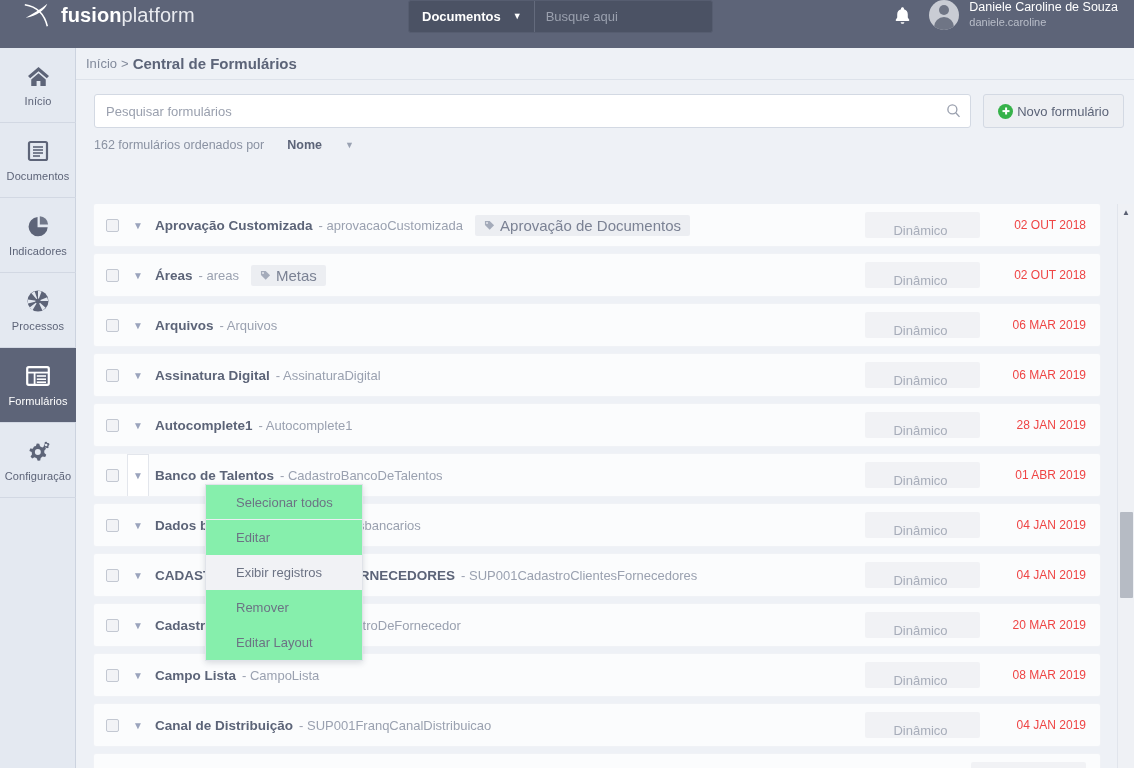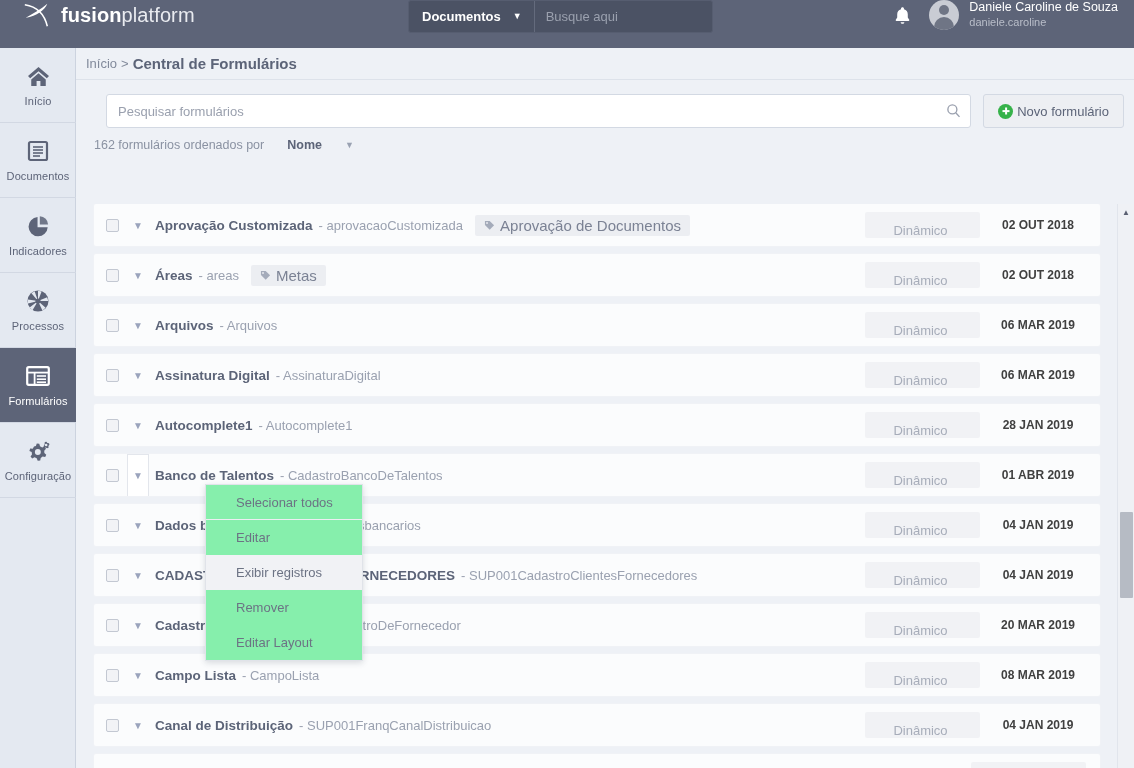--- a/index.html
+++ b/index.html
@@ -105,21 +105,21 @@
     border-bottom: 1px solid #dde2ea;
   }
   .breadcrumb .bc-sep { margin: 0 4px; }
   .breadcrumb .bc-cur { font-size: 15px; font-weight: bold; color: #5c6478; }
 
   .toolbar {
     display: flex; align-items: center; gap: 12px;
     padding: 14px 10px 0 18px;
   }
   .form-search {
-    position: relative; flex: 1; height: 34px; margin-left: 12px;
+    position: relative; flex: 1; height: 34px;
   }
   .form-search input {
     width: 100%; height: 34px;
     border: 1px solid #d3d9e3; border-radius: 3px;
     background: #fff; outline: none;
     font-size: 13px; color: #555; padding: 0 34px 0 11px;
     font-family: "Liberation Sans", sans-serif;
   }
   .form-search input::placeholder { color: #9aa0ae; }
   .form-search .mag {
@@ -199,22 +199,22 @@
   }
   .chip-type {
     display: flex; align-items: center; gap: 11px;
     height: 26px; padding: 0 16px 0 12px;
     background: #f1f2f5; border-radius: 2px;
     font-size: 13px; color: #a7adba;
     min-width: 115px;
     flex-direction: column;
   }
   .row-date {
-    font-size: 12px; font-weight: bold; color: #404040;
-    width: 96px; text-align: center;
+    font-size: 12px; font-weight: normal; color: #ef4444;
+    width: 96px; text-align: right;
   }
 
   
   .ctxmenu {
     position: absolute; left: 129px; top: 436px;
     width: 158px; background: #86efac;
     border: 1px solid #e0e3e9;
     box-shadow: 0 2px 6px rgba(40,48,66,.16);
     z-index: 60;
   }

